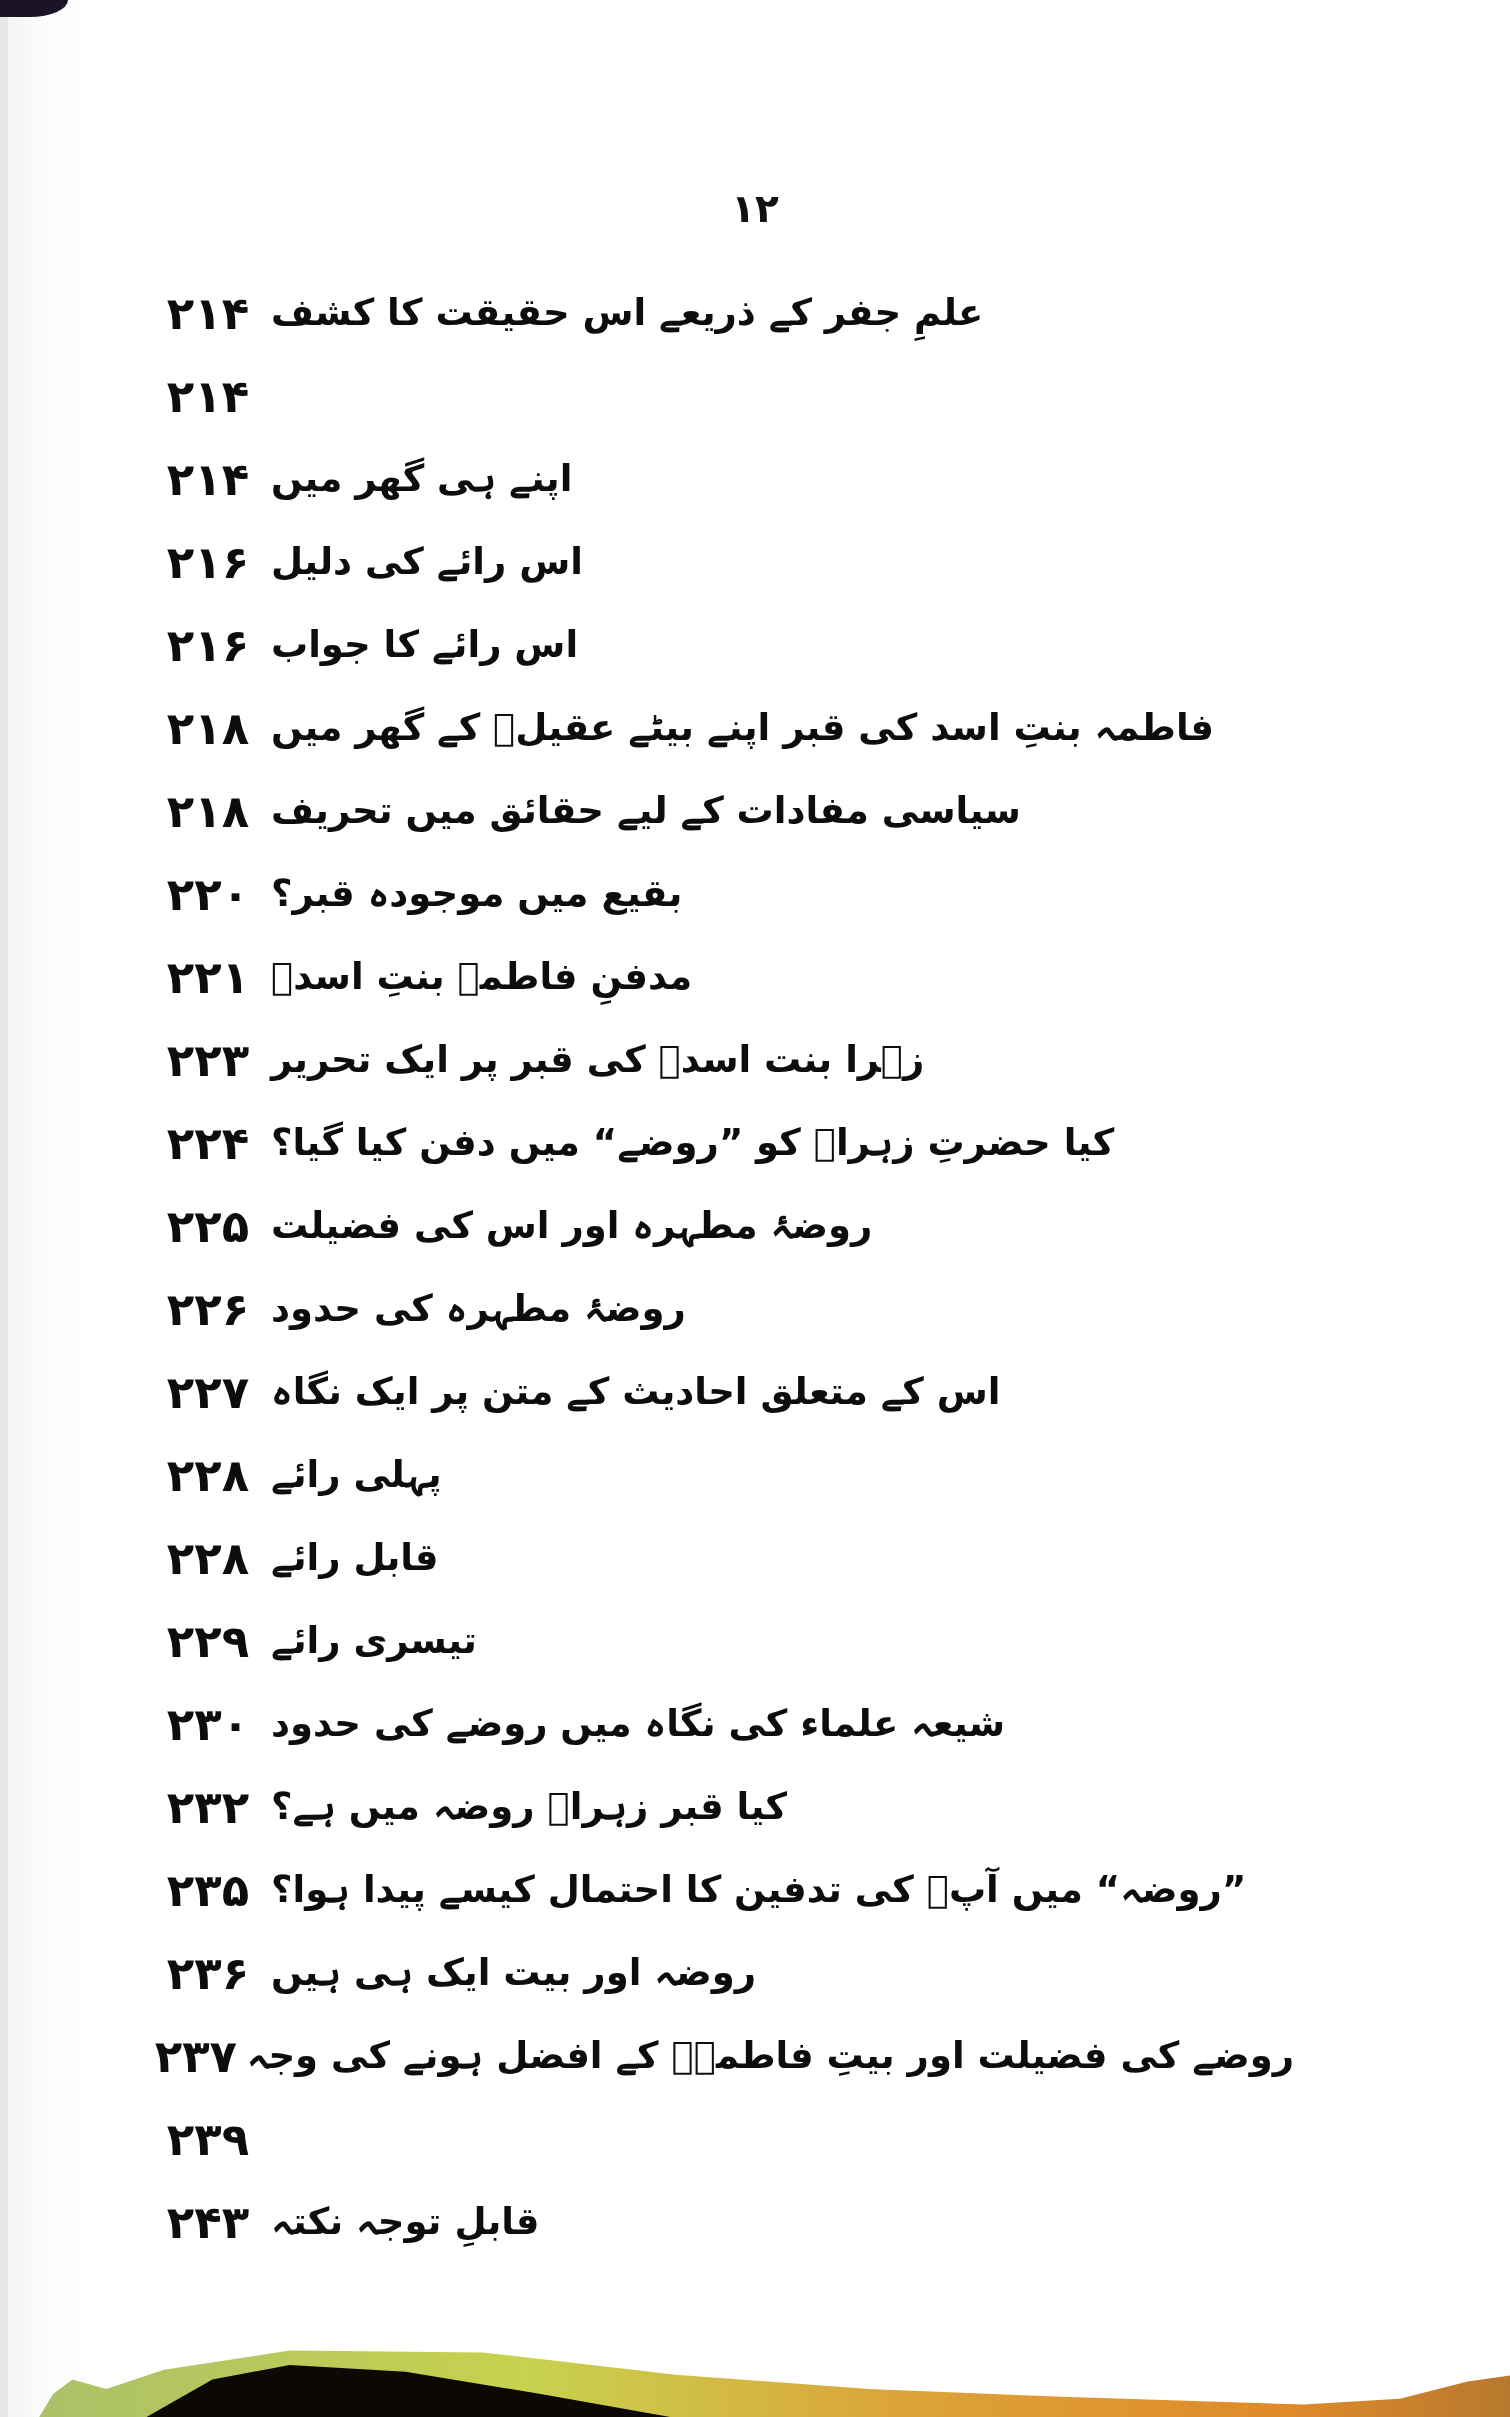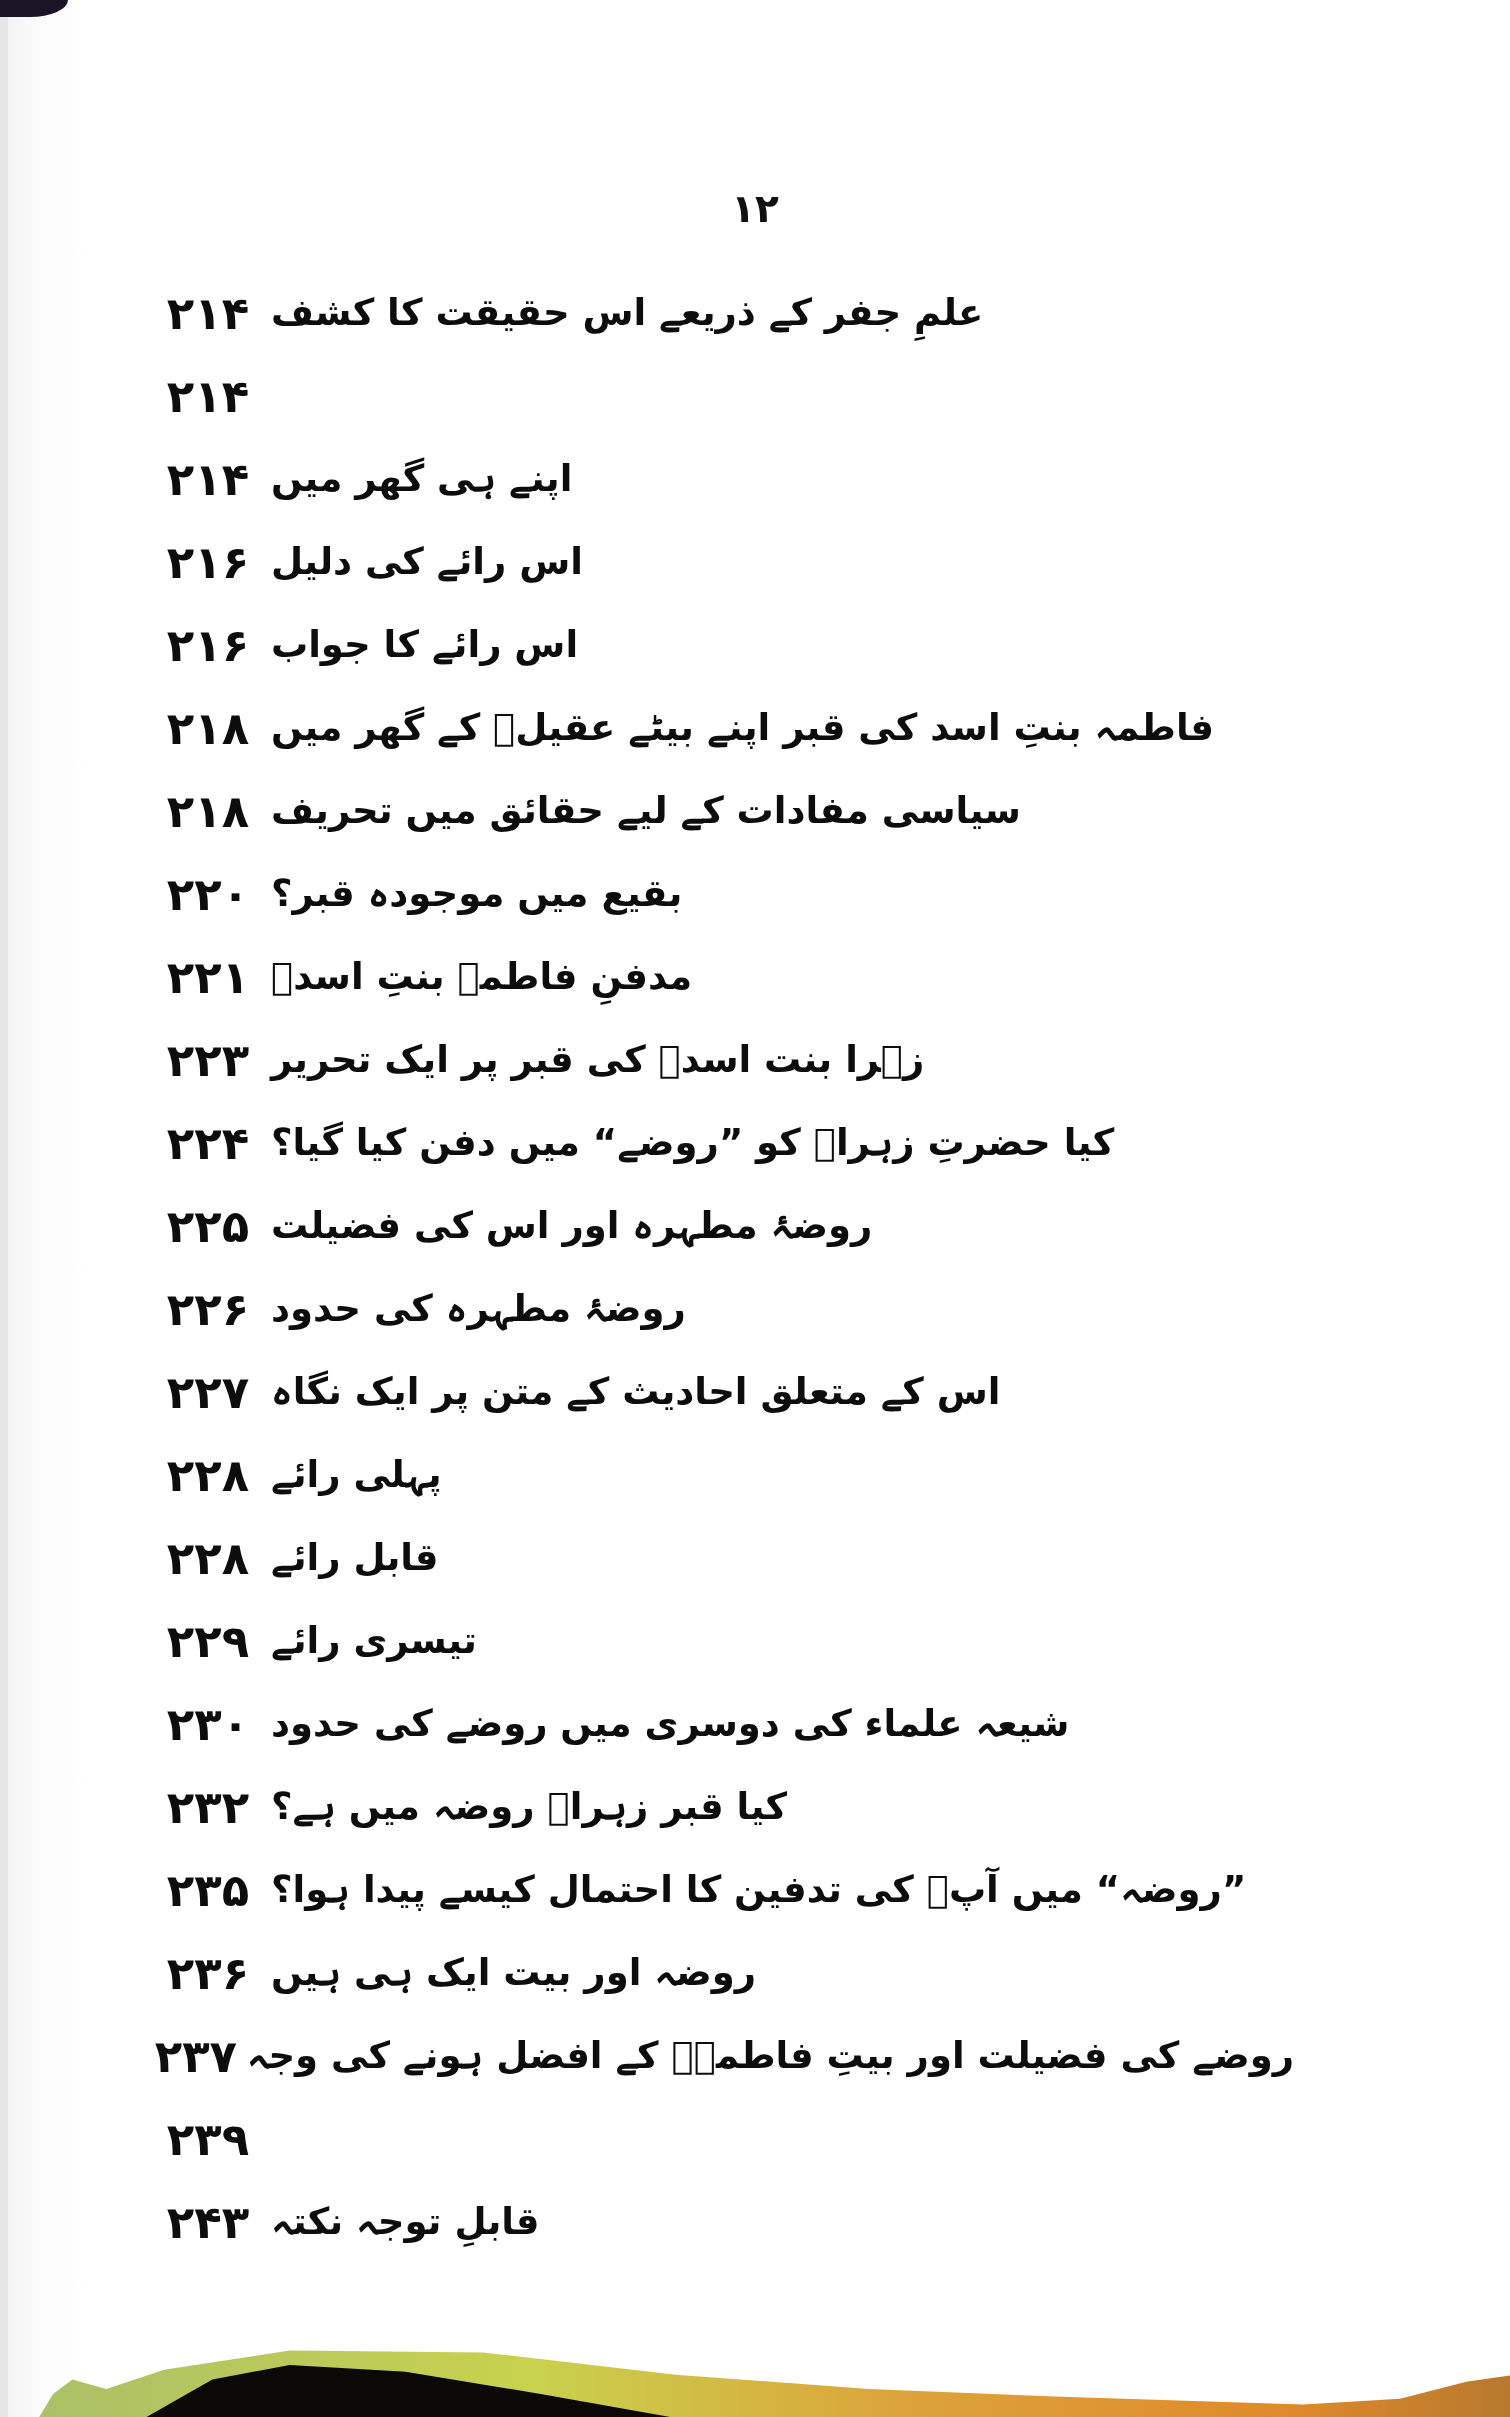--- a/index.html
+++ b/index.html
@@ -159,21 +159,21 @@
     </div>
     <div class="toc-row">
       <span class="toc-title">قابل رائے</span>
       <span class="toc-page">۲۲۸</span>
     </div>
     <div class="toc-row">
       <span class="toc-title">تیسری رائے</span>
       <span class="toc-page">۲۲۹</span>
     </div>
     <div class="toc-row">
-      <span class="toc-title">شیعہ علماء کی دوسری میں روضے کی حدود</span>
+      <span class="toc-title">شیعہ علماء کی نگاہ میں روضے کی حدود</span>
       <span class="toc-page">۲۳۰</span>
     </div>
     <div class="toc-row">
       <span class="toc-title">کیا قبر زہراؑ روضہ میں ہے؟</span>
       <span class="toc-page">۲۳۲</span>
     </div>
     <div class="toc-row">
       <span class="toc-title">”روضہ“ میں آپؑ کی تدفین کا احتمال کیسے پیدا ہوا؟</span>
       <span class="toc-page">۲۳۵</span>
     </div>

